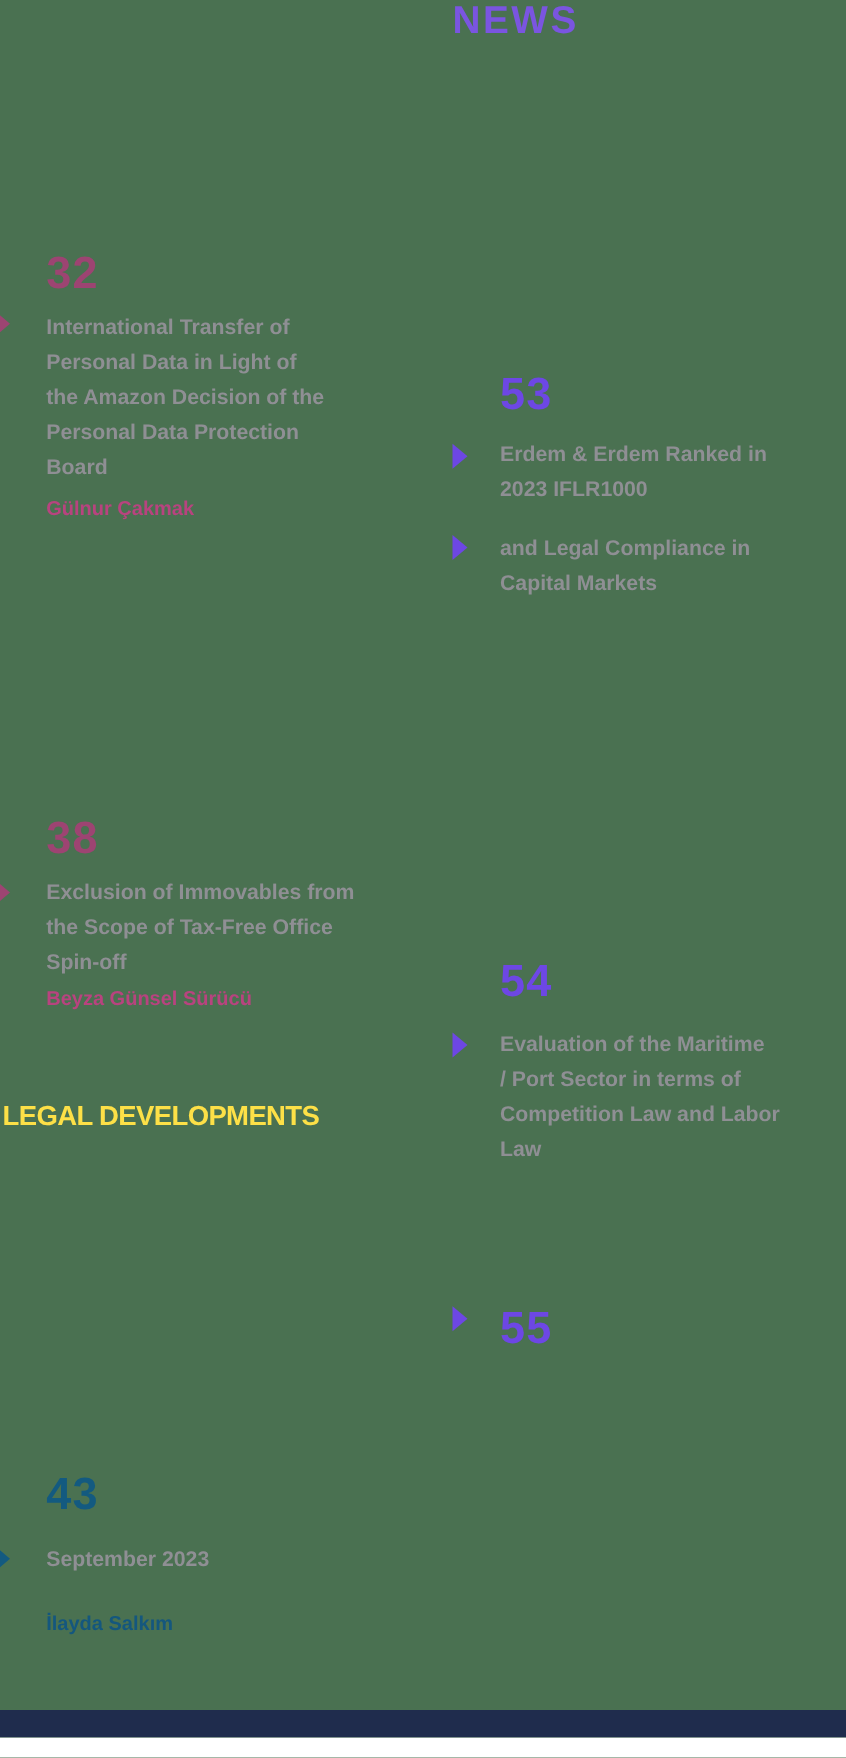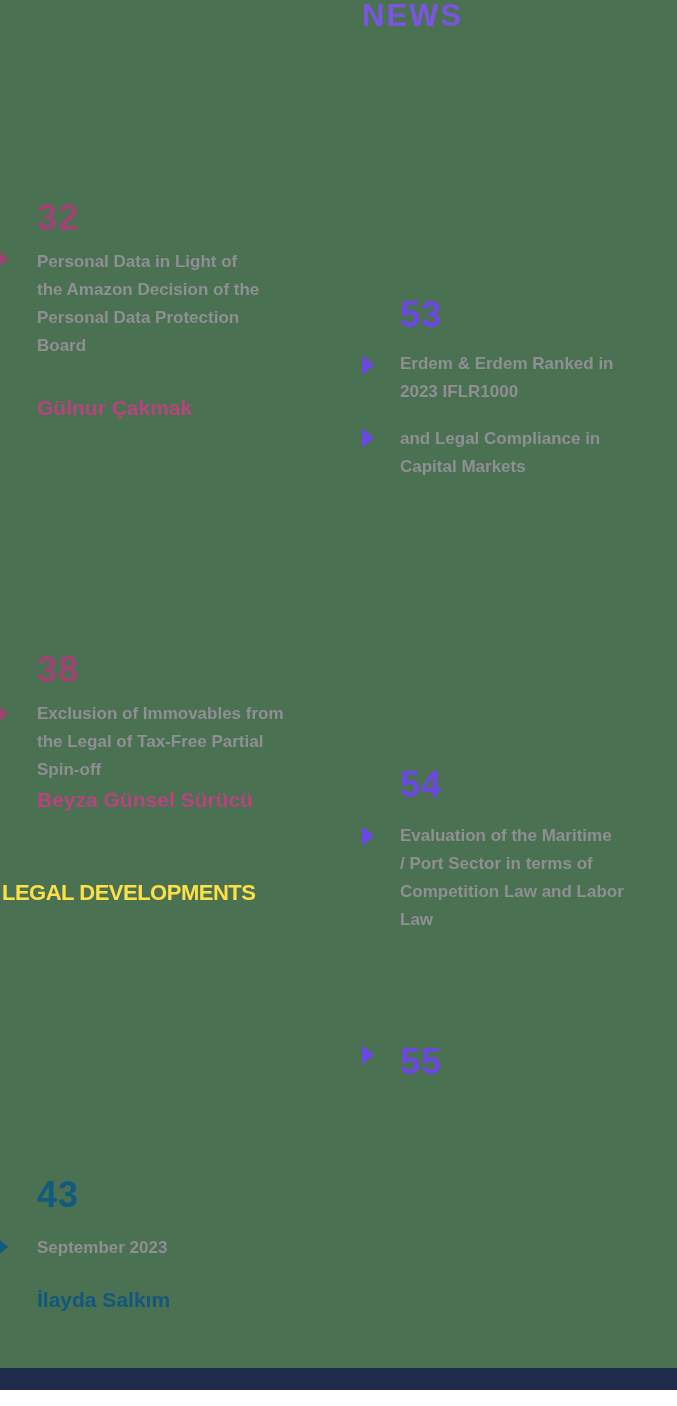--- a/index.html
+++ b/index.html
@@ -61,21 +61,21 @@
 
   .titles {
     position: absolute;
     font-size: 17px; font-weight: bold;
     color: #8f8f94;
     line-height: 28px;
     white-space: nowrap;
   }
   .author {
     position: absolute;
-    font-size: 21px; font-weight: bold;
+    font-size: 16px; font-weight: bold;
     line-height: 24px;
     white-space: nowrap;
   }
   .author.pink { color: #b8437f; }
   .author.blue { color: #14577e; }
 
   
   .lx   { left: 37px; }
   .rx   { left: 400px; }
   .rarw { left: 362px; }
@@ -90,20 +90,21 @@
 </head>
 <body>
 
 <div class="page">
 
   <div class="news-heading">NEWS</div>
 
   <div class="num rose lx" style="top:202px">32</div>
   <span class="arrow rose edge" style="top:248px"></span>
   <div class="titles lx" style="top:248px">
+    <div>International Transfer of</div>
     <div>Personal Data in Light of</div>
     <div>the Amazon Decision of the</div>
     <div>Personal Data Protection</div>
     <div>Board</div>
   </div>
   <div class="author pink lx" style="top:396px">Gülnur Çakmak</div>
 
   <div class="num purple rx" style="top:299px">53</div>
   <span class="arrow purple rarw" style="top:355px"></span>
   <div class="titles rx" style="top:350px">
@@ -113,21 +114,21 @@
   <span class="arrow purple rarw" style="top:428px"></span>
   <div class="titles rx" style="top:425px">
     <div>and Legal Compliance in</div>
     <div>Capital Markets</div>
   </div>
 
   <div class="num rose lx" style="top:654px">38</div>
   <span class="arrow rose edge" style="top:703px"></span>
   <div class="titles lx" style="top:700px">
     <div>Exclusion of Immovables from</div>
-    <div>the Legal of Tax-Free Partial</div>
+    <div>the Scope of Tax-Free Office</div>
     <div>Spin-off</div>
   </div>
   <div class="author pink lx" style="top:788px">Beyza Günsel Sürücü</div>
 
   <div class="legal-heading">LEGAL DEVELOPMENTS</div>
 
   <div class="num purple rx" style="top:769px">54</div>
   <span class="arrow purple rarw" style="top:826px"></span>
   <div class="titles rx" style="top:822px">
     <div>Evaluation of the Maritime</div>

